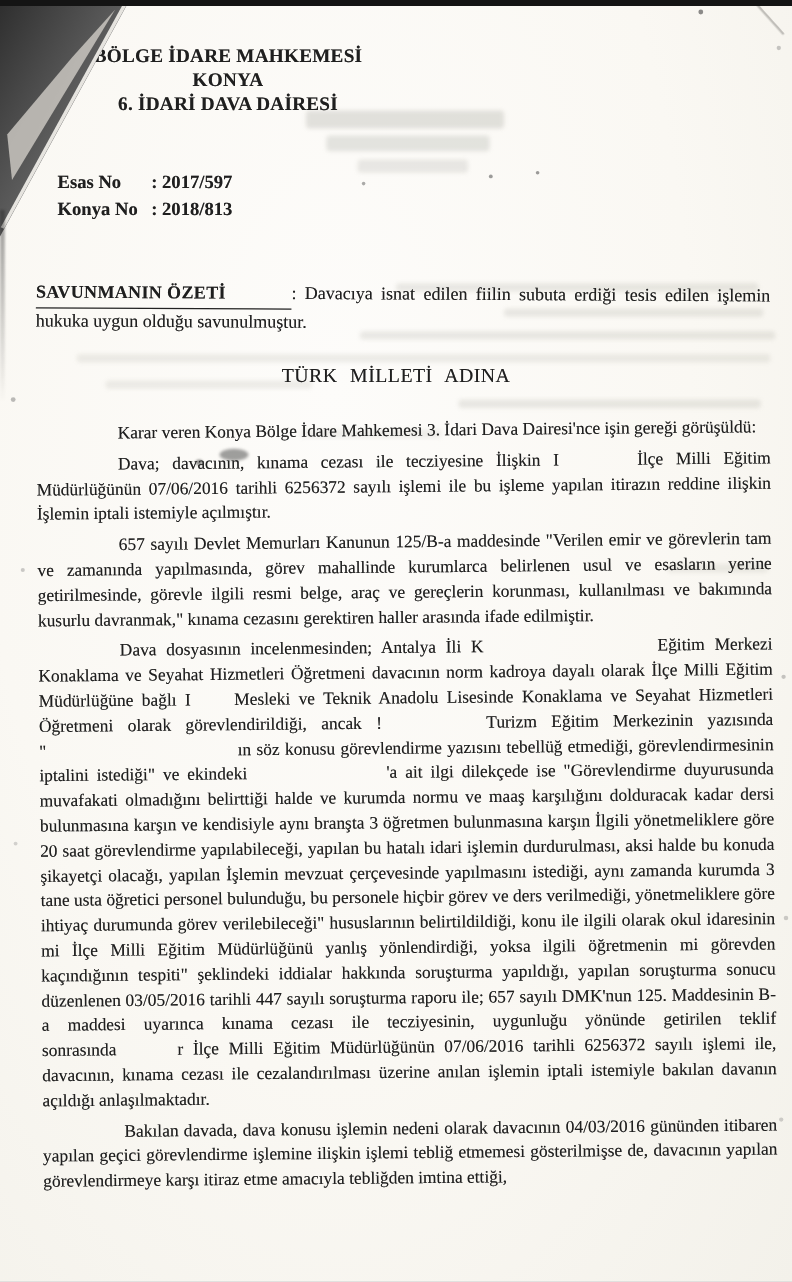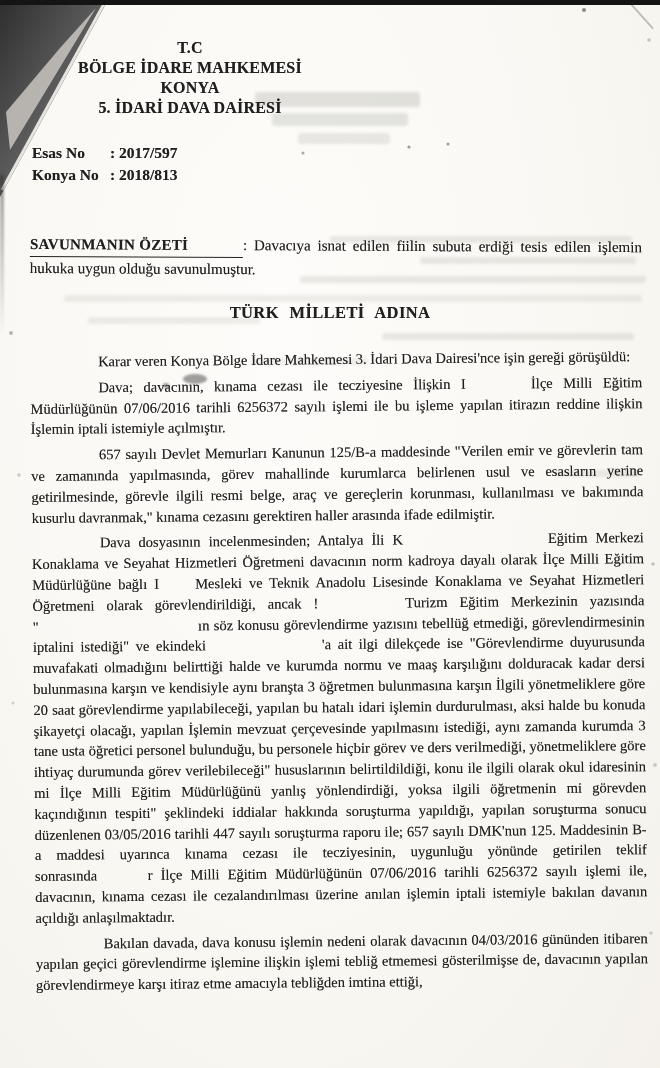--- a/index.html
+++ b/index.html
@@ -43,29 +43,29 @@
   .g3{left:300px;top:276px;width:346px;}
   .g4{left:64px;top:295px;width:578px;background:rgba(128,130,118,.13);}
   .g5{left:88px;top:317px;width:172px;background:rgba(128,130,118,.13);}
   .g6{left:382px;top:333px;width:252px;}
   .g7{left:556px;top:470px;width:84px;background:rgba(128,130,118,.13);}
   .g8{left:250px;top:358px;width:118px;background:rgba(128,130,118,.11);}
   
   .content{position:absolute;inset:0;z-index:2;text-shadow:0 0 .5px rgba(25,25,25,.55);}
   .court-header{position:absolute;top:38px;left:20px;width:340px;text-align:center;
     font-weight:bold;font-size:16px;line-height:20px;letter-spacing:.2px;}
-  .case-info{position:absolute;top:142px;left:32px;font-weight:bold;font-size:15.5px;line-height:22px;}
+  .case-info{position:absolute;top:142px;left:48px;font-weight:bold;font-size:15.5px;line-height:22px;}
   .case-row{display:flex;}
   .case-label{width:78px;}
   .defense{position:absolute;top:233px;left:30px;width:612px;font-size:15px;line-height:22px;
     text-align:justify;transform:rotate(.3deg);transform-origin:left top;margin:0;}
   .def-label-wrap{display:inline-block;width:213px;border-bottom:1.6px solid #222;
     font-weight:bold;letter-spacing:.3px;padding-bottom:1px;}
   .milleti{position:absolute;top:303px;left:0;width:660px;text-align:center;margin:0;
-    font-size:16.5px;font-weight:bold;word-spacing:6px;letter-spacing:.4px;}
+    font-size:16.5px;font-weight:normal;word-spacing:6px;letter-spacing:.4px;}
   .body-block{position:absolute;top:352px;left:30px;width:612px;font-size:14.5px;line-height:20.8px;
     text-align:justify;transform:rotate(-.55deg);transform-origin:left top;}
   .body-block p{margin:0 0 5px;text-indent:68px;}
 </style>
 </head>
 <body>
 
 <div class="page">
 
   <div class="scan-top-bar"></div>
@@ -95,24 +95,23 @@
   <div class="ghost g3"></div>
   <div class="ghost g4"></div>
   <div class="ghost g5"></div>
   <div class="ghost g6"></div>
   <div class="ghost g7"></div>
   <div class="ghost g8"></div>
 
   <div class="content">
 
     <div class="court-header">
-      <div>T.C</div>
       <div>BÖLGE İDARE MAHKEMESİ</div>
       <div>KONYA</div>
-      <div>5. İDARİ DAVA DAİRESİ</div>
+      <div>6. İDARİ DAVA DAİRESİ</div>
     </div>
 
     <div class="case-info">
       <div class="case-row">
         <span class="case-label">Esas No</span>
         <span class="case-value">: 2017/597</span>
       </div>
       <div class="case-row">
         <span class="case-label">Konya No</span>
         <span class="case-value">: 2018/813</span>

